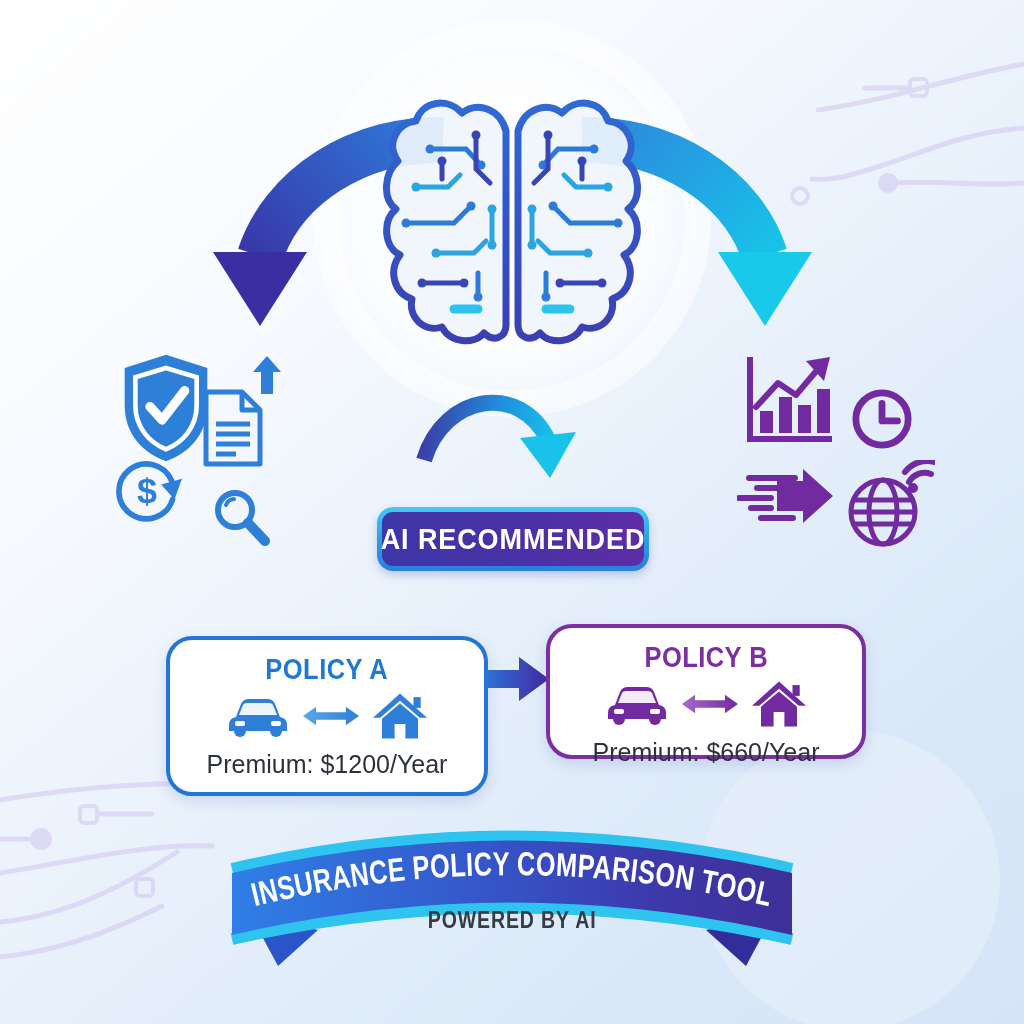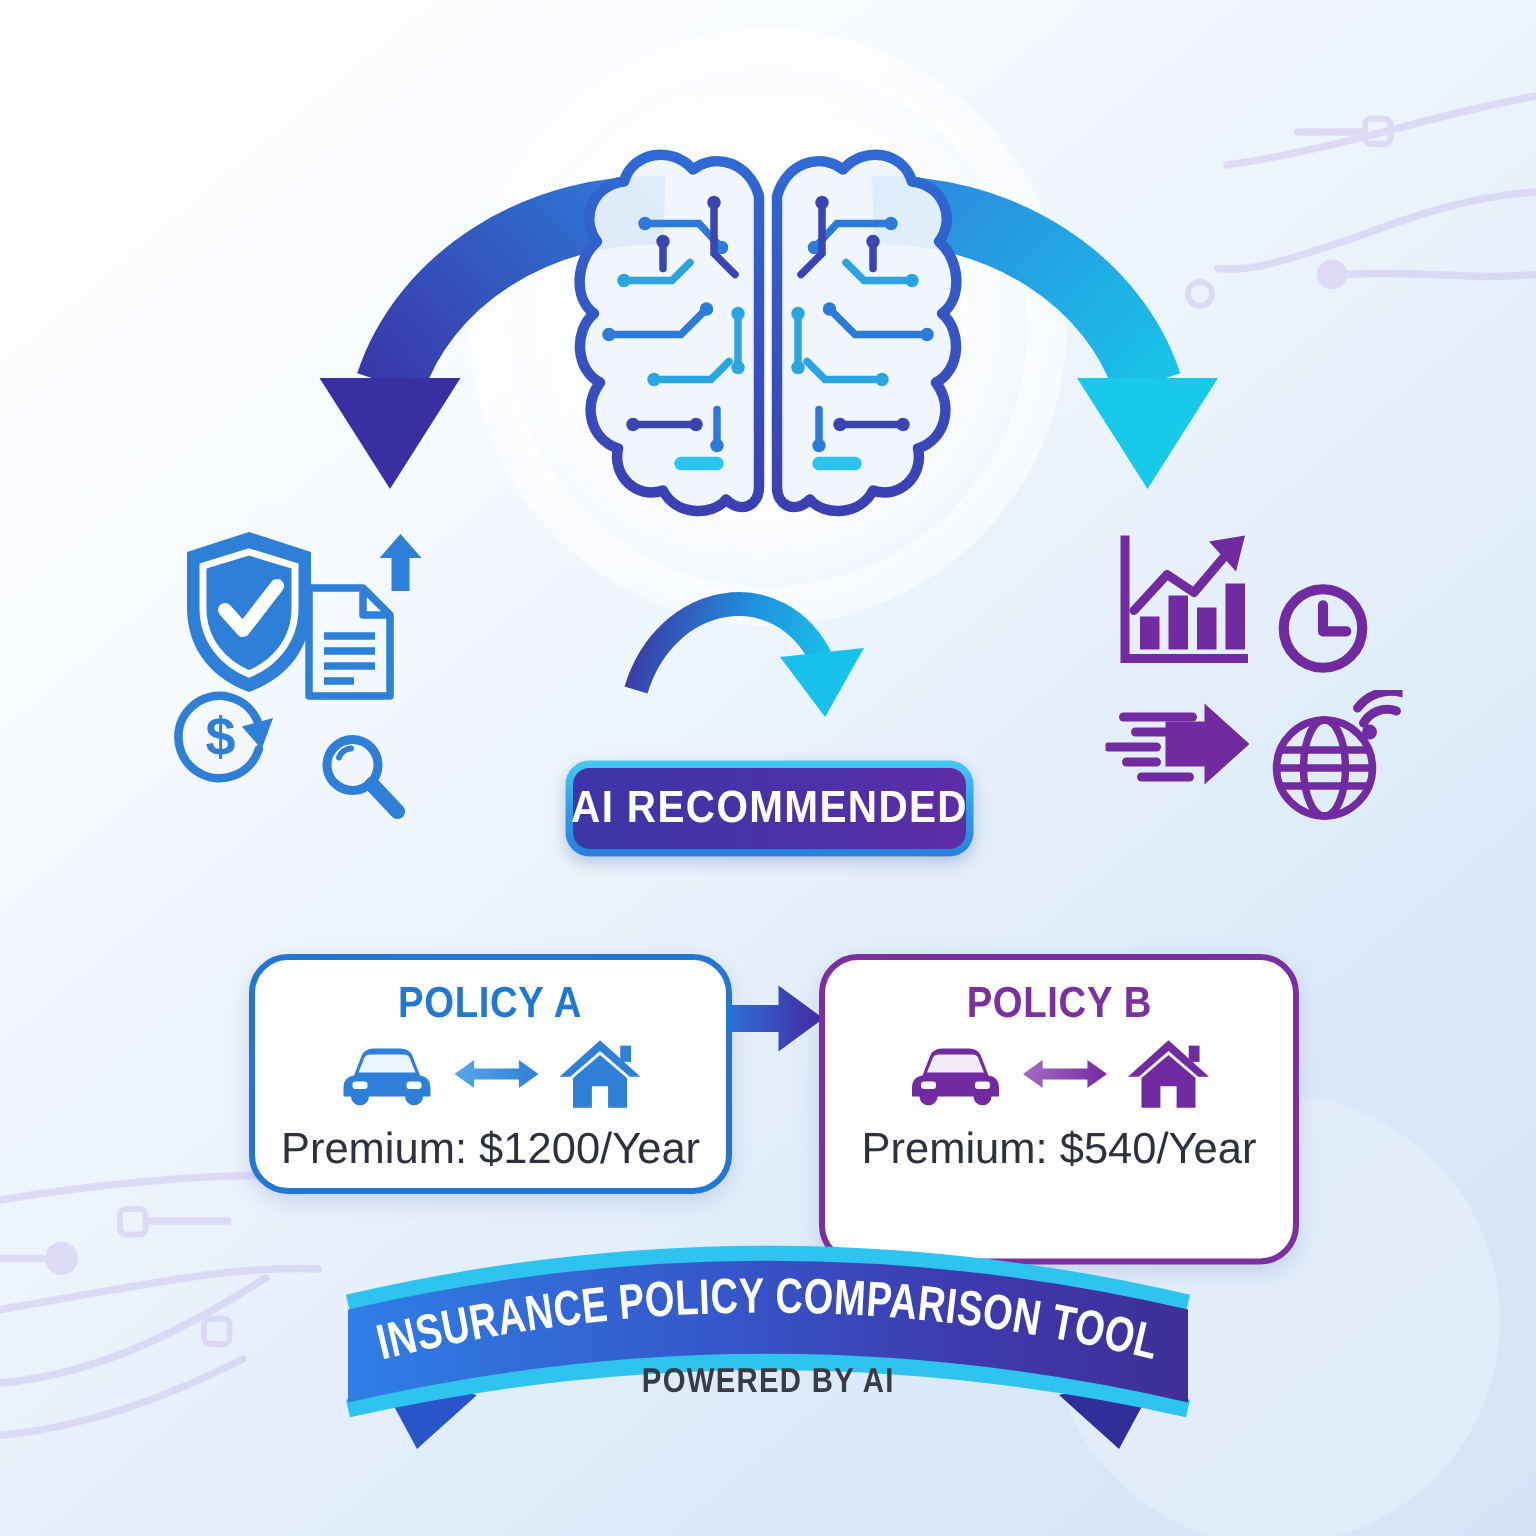--- a/index.html
+++ b/index.html
@@ -14,26 +14,26 @@
   .badge-outer{left:377px;top:467px;width:272px;height:64px;border-radius:16px;padding:5px;box-sizing:border-box;
     background:linear-gradient(180deg,#45c9f2 0%,#2d9ae4 55%,#2a7fdc 100%);
     box-shadow:0 4px 10px rgba(40,70,160,0.25);margin-top:40px;}
   .badge-inner{width:100%;height:100%;border-radius:11px;display:flex;align-items:center;justify-content:center;
     background:linear-gradient(90deg,#3d36a6 0%,#4a31a6 55%,#5e2ca6 100%);}
   .badge-label{color:#ffffff;font-weight:bold;font-size:30px;letter-spacing:1px;transform:scaleX(0.9);white-space:nowrap;}
   
   .card{background:#ffffff;border-radius:26px;box-sizing:border-box;text-align:center;
     box-shadow:0 5px 14px rgba(60,90,170,0.18);margin-top:36px;}
   .card-a{left:166px;top:600px;width:322px;height:160px;border:4px solid #2277d4;}
-  .card-b{left:546px;top:600px;width:320px;height:207px;border:4px solid #7b2fa0;}
+  .card-b{left:546px;top:588px;width:320px;height:135px;border:4px solid #7b2fa0;}
   .card-title{margin:13px 0 4px 0;font-size:29px;font-weight:bold;letter-spacing:0.5px;display:inline-block;transform:scaleX(0.88);}
   .card-a .card-title{color:#1f78d1;}
   .card-b .card-title{color:#7b2fa0;}
   .icon-row{display:flex;align-items:center;justify-content:center;gap:14px;height:52px;}
-  .premium{font-size:29px;color:#2c313c;margin-top:8px;}
+  .premium{font-size:25px;color:#2c313c;margin-top:8px;}
   
   .subtitle{left:352px;top:907px;width:320px;text-align:center;font-size:23px;font-weight:bold;color:#363b44;
     letter-spacing:1px;}
   .subtitle span{display:inline-block;transform:scaleX(0.85);white-space:nowrap;}
 </style>
 </head>
 <body>
 
 <div class="stage">
 
@@ -298,21 +298,21 @@
             </linearGradient>
           </defs>
         <polygon points="0,12 14,2 14,8 46,8 46,2 60,12 46,22 46,16 14,16 14,22" fill="url(#gSwapB)"></polygon>
       </svg>
       <svg width="54" height="48" viewBox="0 0 60 50">
         <polygon points="30,0 60,27 52,27 30,8 8,27 0,27" fill="#722aa0"></polygon>
         <path d="M10,28 L30,11 L50,28 V50 H36 V34 H24 V50 H10 Z" fill="#722aa0"></path>
         <rect x="45" y="4" width="8" height="12" fill="#722aa0"></rect>
       </svg>
     </div>
-    <div class="premium">Premium: $540/Year</div>
+    <div class="premium">Premium: $660/Year</div>
   </div>
 
   <svg class="abs" width="600" height="155" viewBox="0 0 600 155" style="left:212px;top:818px;">
     <defs>
       <linearGradient id="gRib" x1="0" y1="0" x2="1" y2="0">
         <stop offset="0" stop-color="#2f7fe6"></stop>
           <stop offset="0.45" stop-color="#3556c9"></stop>
         <stop offset="0.75" stop-color="#3d39ac"></stop>
           <stop offset="1" stop-color="#3f2f97"></stop>
       </linearGradient>

